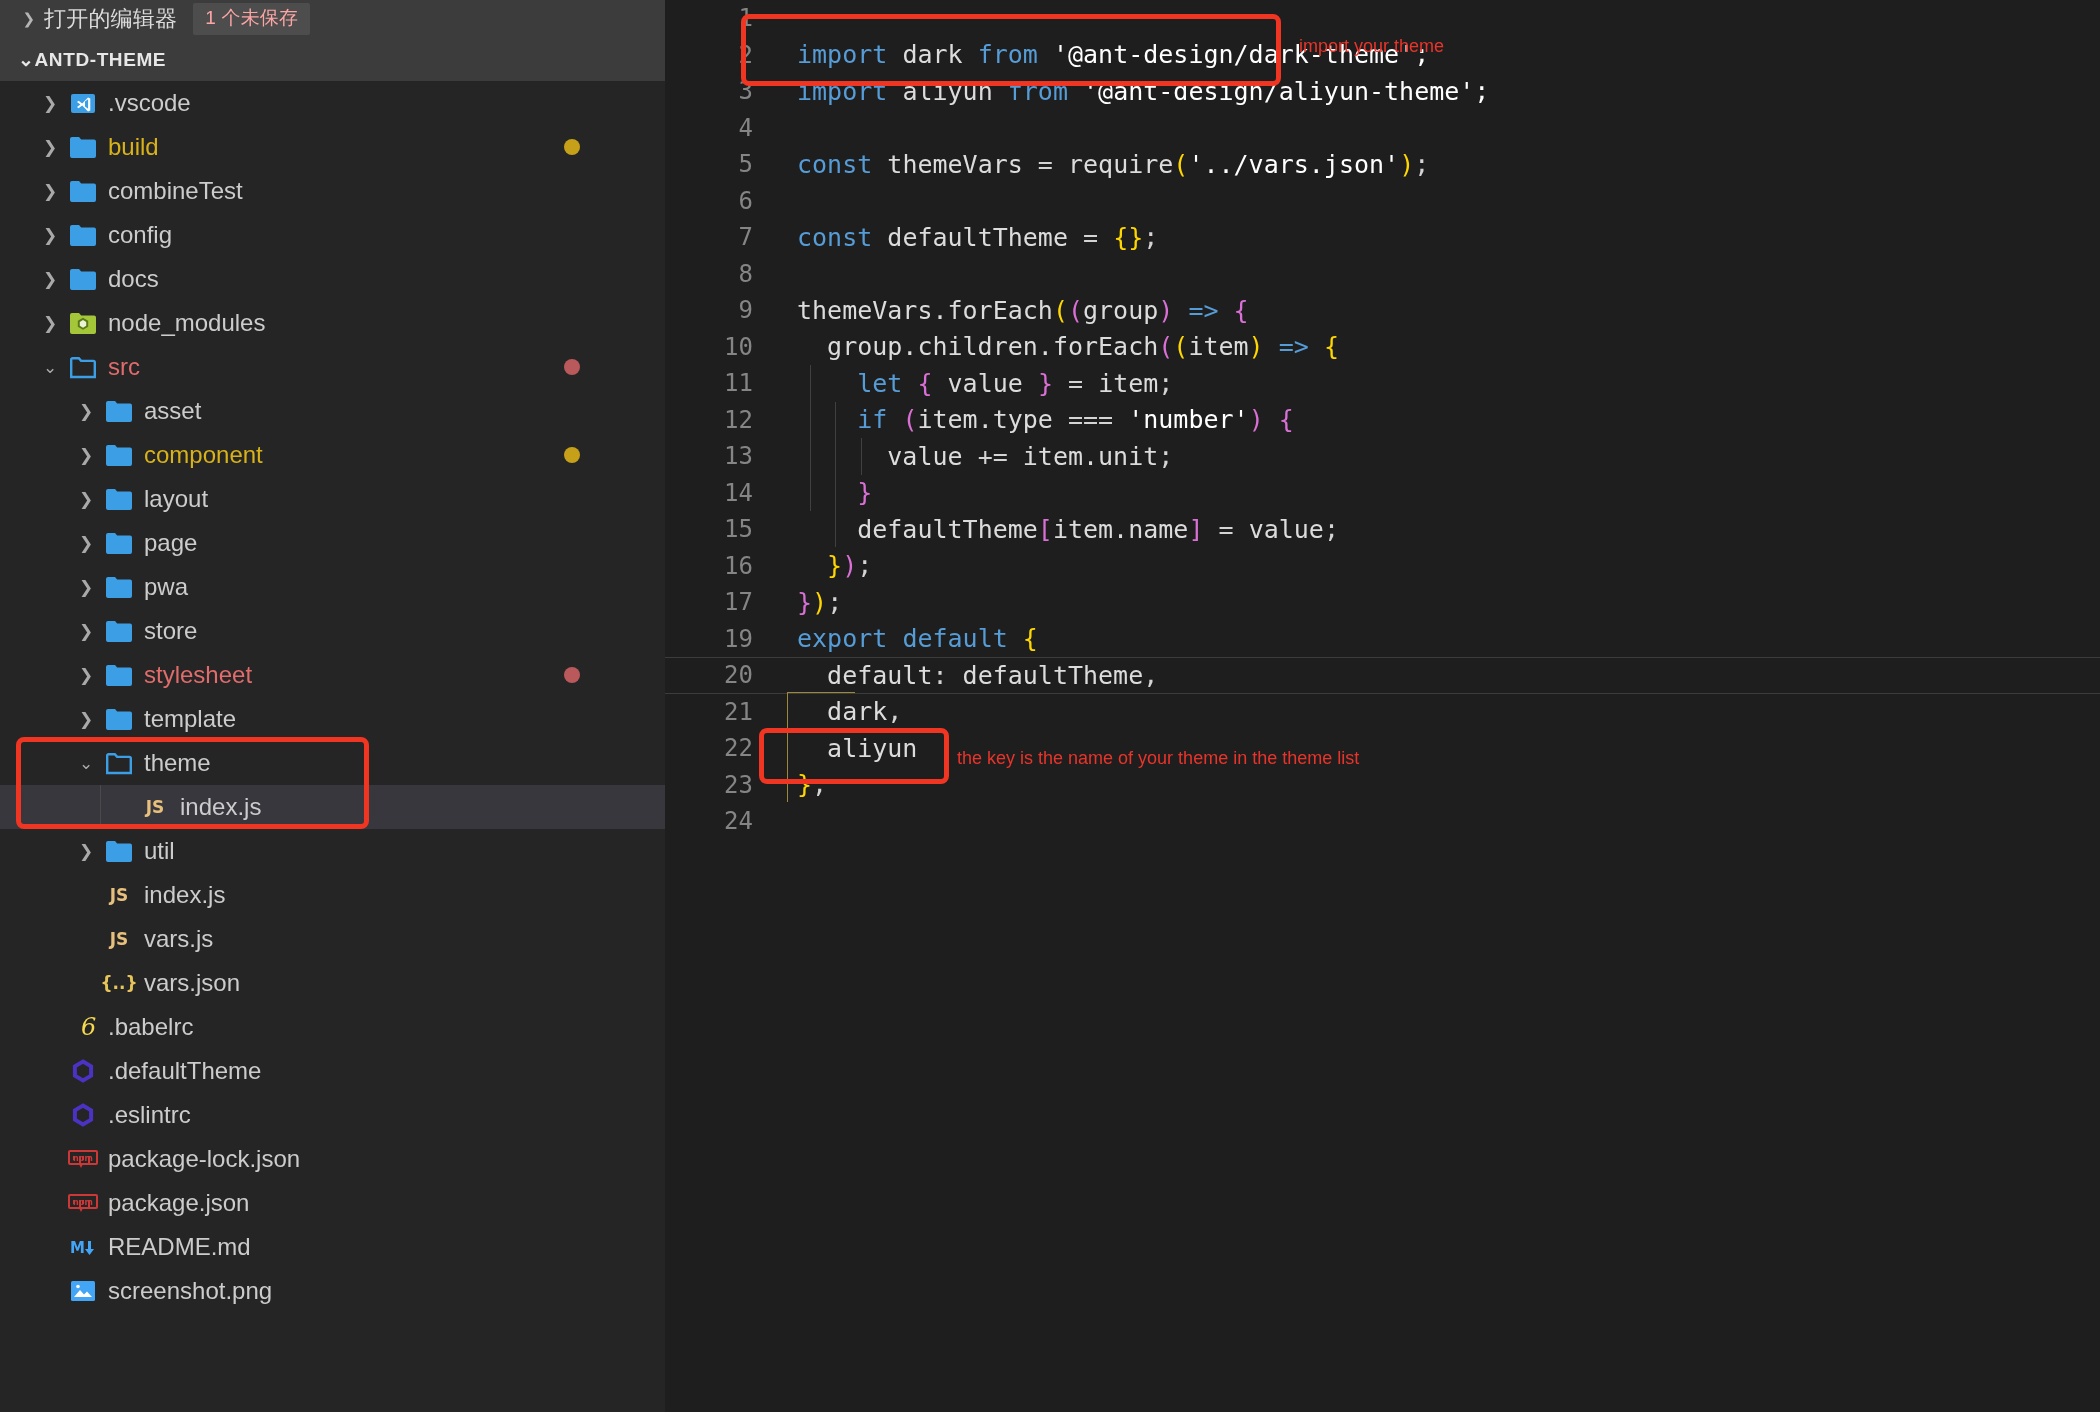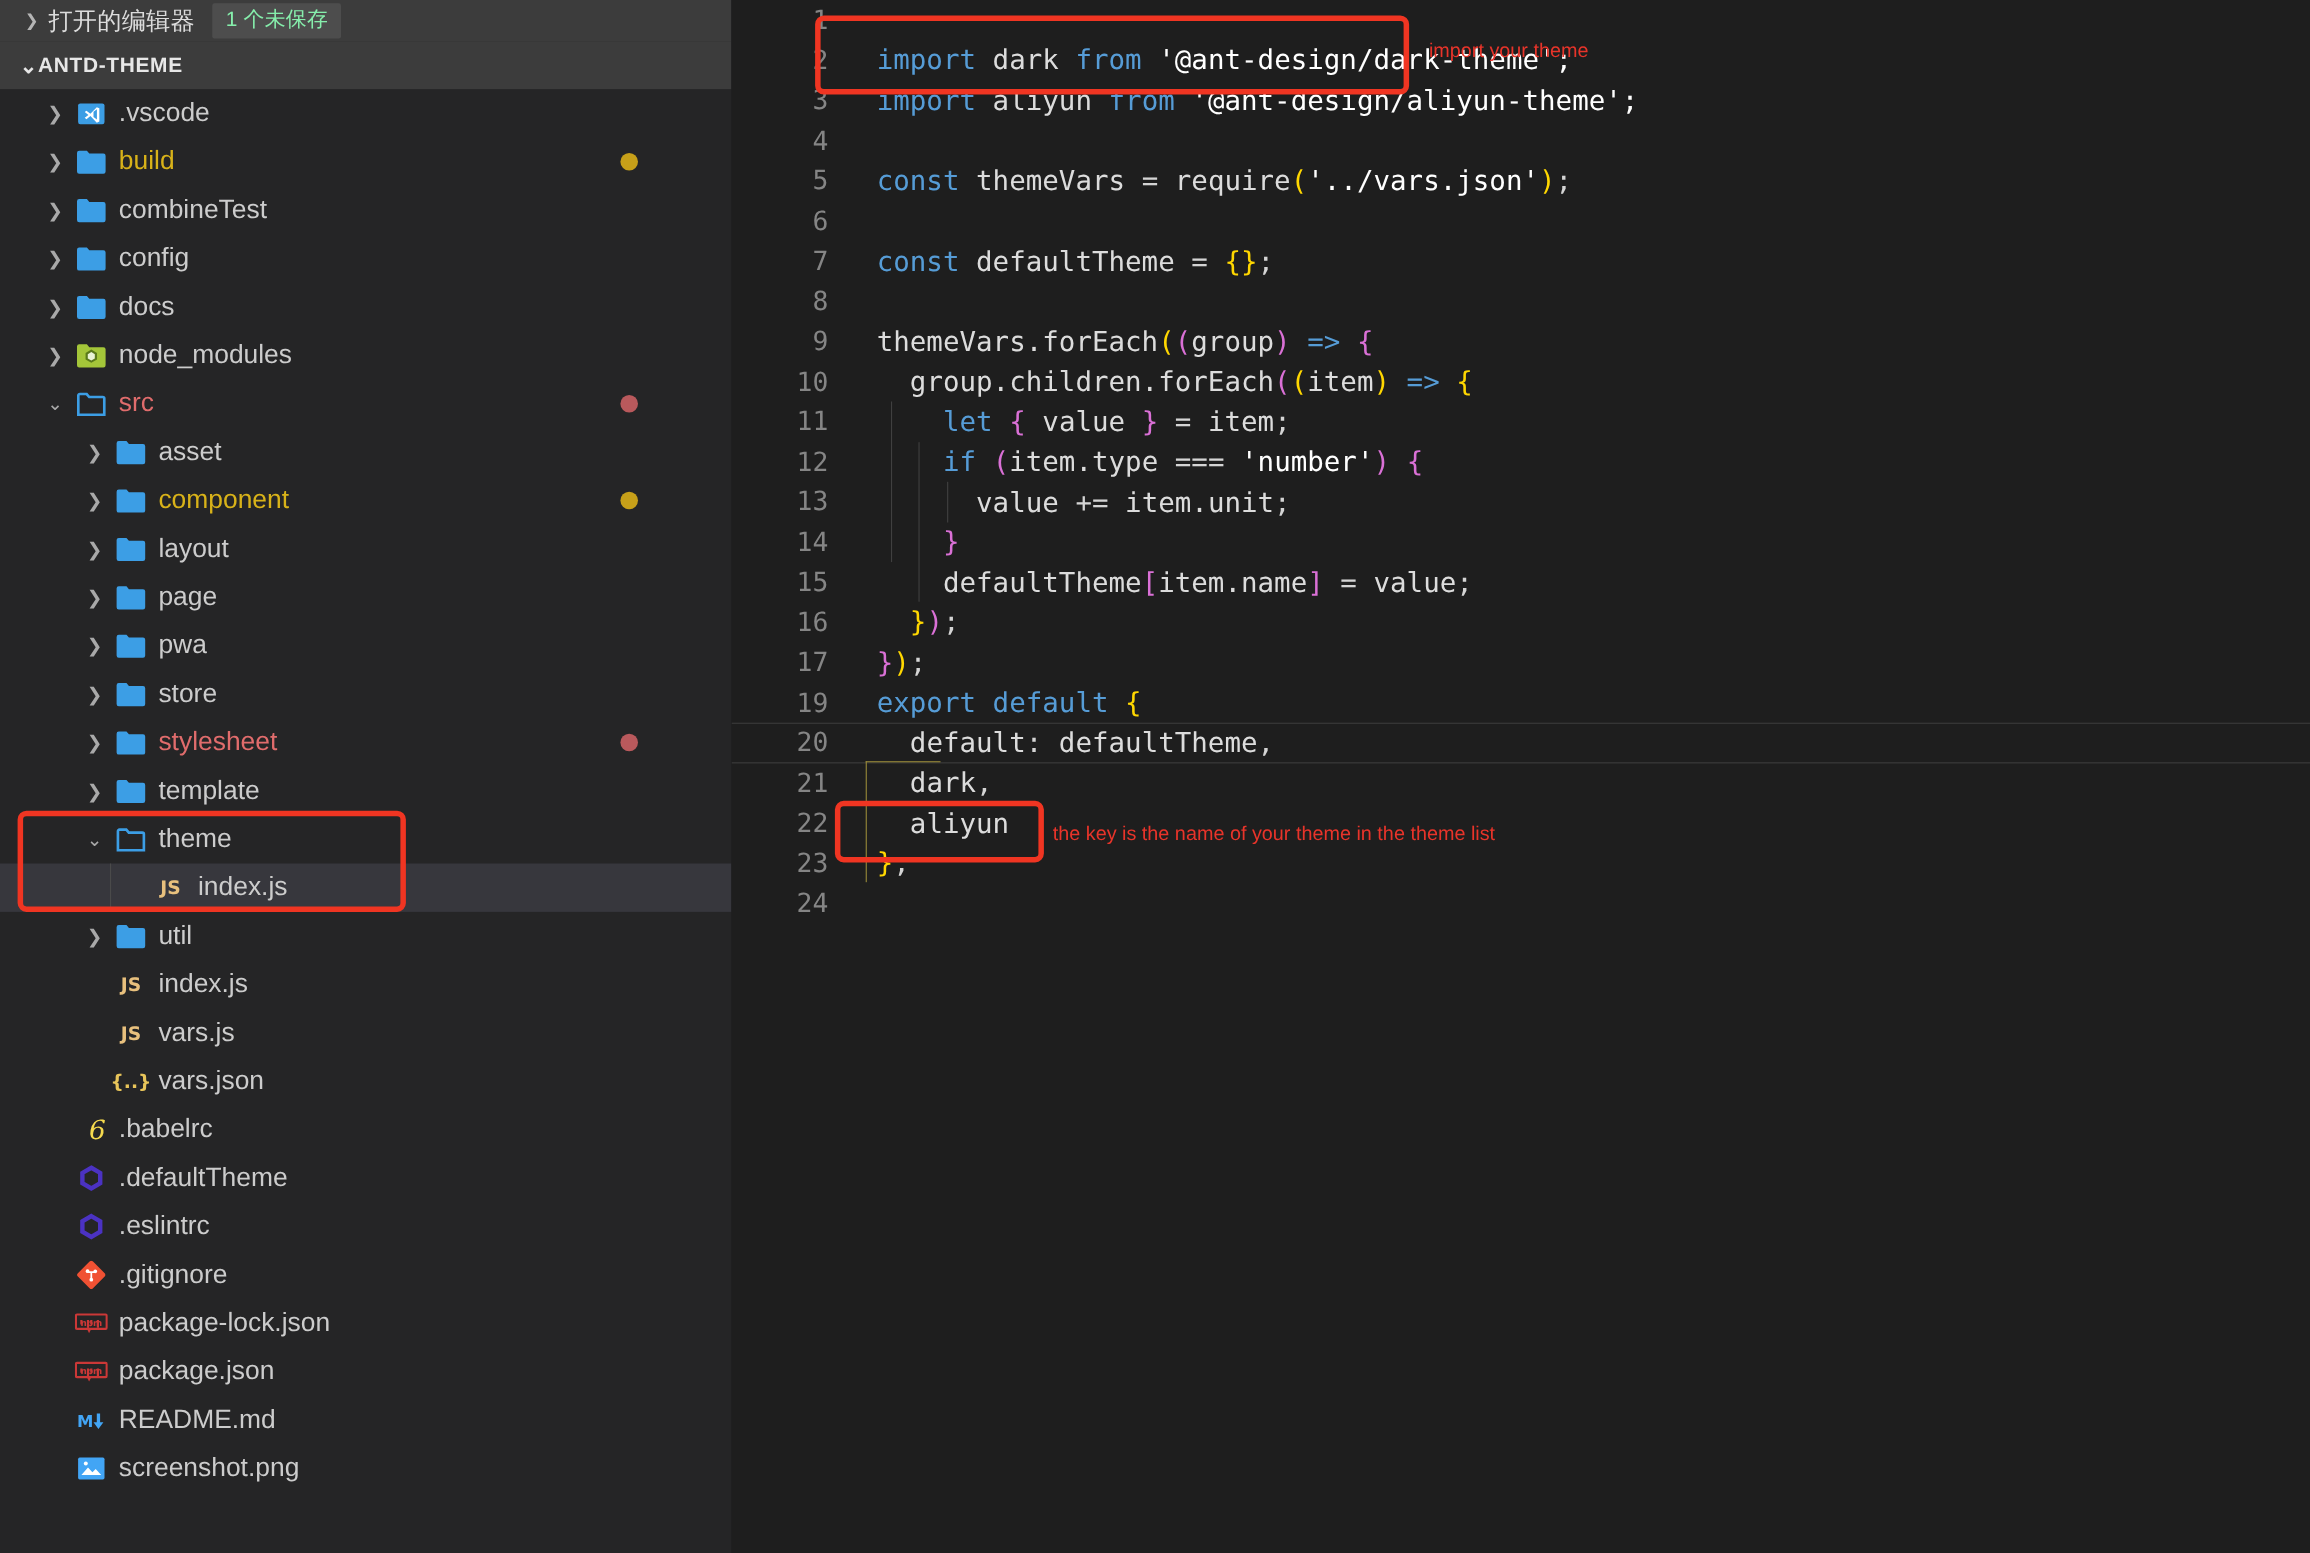--- a/index.html
+++ b/index.html
@@ -31,21 +31,21 @@
   .section-header.open-editors { background: #3c3c3c; }
   .section-header .chev {
     width: 22px; flex: 0 0 22px;
     color: #b5b5b5; font-size: 15px;
     display: flex; align-items: center; justify-content: center;
   }
   .oe-title { margin-left: 4px; font-size: 22px; color: #dcdcdc; }
   .unsaved-badge {
     margin-left: 16px;
     background: #4d4d4d;
-    color: #86efac;
+    color: #fca5a5;
     font-size: 19px;
     padding: 2px 12px 4px 12px;
     border-radius: 2px;
   }
   .root-header {
     height: 43px;
     display: flex; align-items: center;
     padding-left: 18px;
     background: #3c3c3c;
     color: #e7e7e7;
@@ -418,36 +418,20 @@
           <span class="lbl" style="color: rgb(204, 204, 204);">.defaultTheme</span>
         </div>
         <div class="row ind1">
           <span class="twisty empty"></span>
           <span class="ico">
             <svg width="26" height="26" viewBox="0 0 26 26">
               <path fill="none" stroke="#4b32c3" stroke-width="4" d="m13 3.6 8.1 4.7v9.4L13 22.4 4.9 17.7V8.3z"></path>
             </svg>
           </span>
           <span class="lbl" style="color: rgb(204, 204, 204);">.eslintrc</span>
-        </div>
-        <div class="row ind1">
-          <span class="twisty empty"></span>
-          <span class="ico">
-            <svg width="26" height="26" viewBox="0 0 26 26">
-              <rect x="3.3" y="3.3" width="19.4" height="19.4" rx="2.2" transform="rotate(45 13 13)" fill="#f05133"></rect>
-              <g fill="#ffffff">
-                <circle cx="9.6" cy="9.6" r="1.7"></circle>
-                <circle cx="16.6" cy="9.7" r="1.7"></circle>
-                <circle cx="13" cy="17.4" r="1.7"></circle>
-                <path d="M9.6 9.6h7v1.6h-7z"></path>
-                <path d="M12.2 10.4h1.6v7h-1.6z"></path>
-              </g>
-            </svg>
-          </span>
-          <span class="lbl" style="color: rgb(204, 204, 204);">.gitignore</span>
         </div>
         <div class="row ind1">
           <span class="twisty empty"></span>
           <span class="ico">
             <svg width="30" height="20" viewBox="0 0 30 20">
               <rect x="1" y="2" width="28" height="13" rx="1" fill="none" stroke="#cb3837" stroke-width="2"></rect>
               <path fill="#cb3837" d="M11 7h2v7h-2zM14 7h2v4h-2zM20 7h2v7h-2zM5 7h2v4H5z"></path>
               <text x="15" y="12.3" font-family="DejaVu Sans, sans-serif" font-size="8" font-weight="bold" fill="#cb3837" text-anchor="middle">npm</text>
               <path fill="#cb3837" d="M11 15h4l-2 4z"></path>
             </svg>

